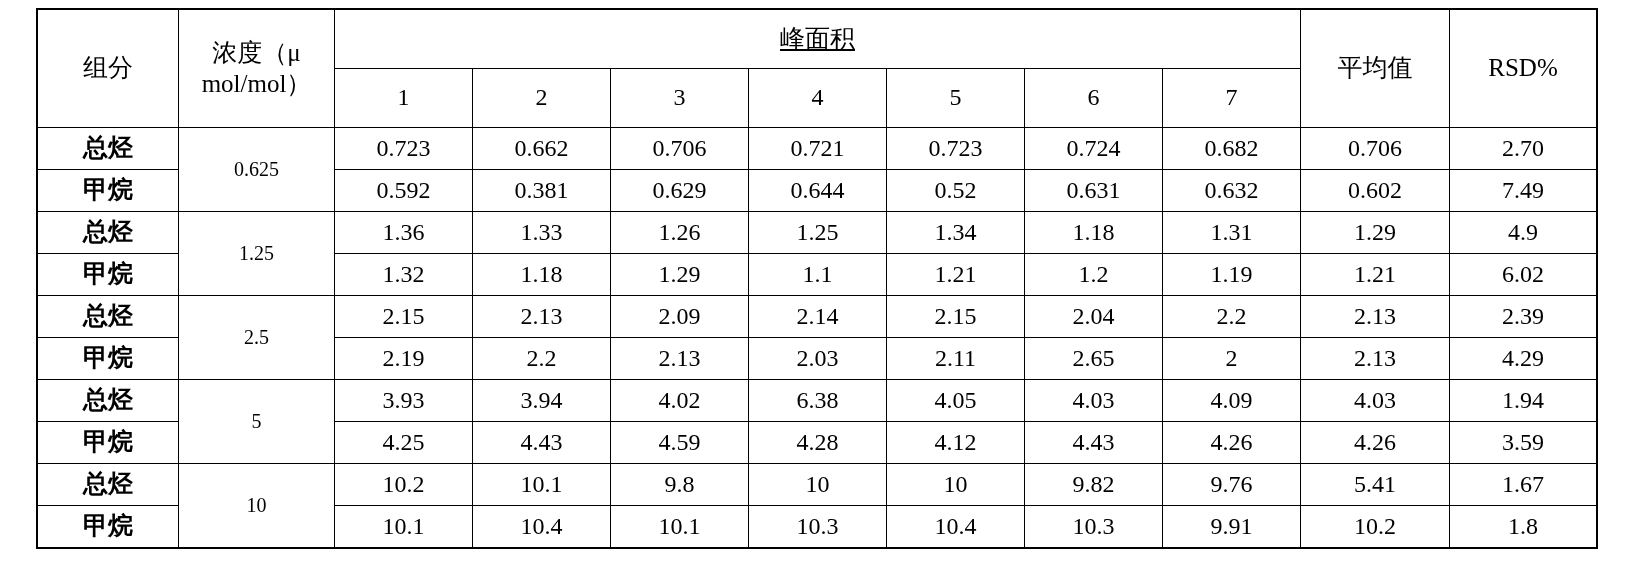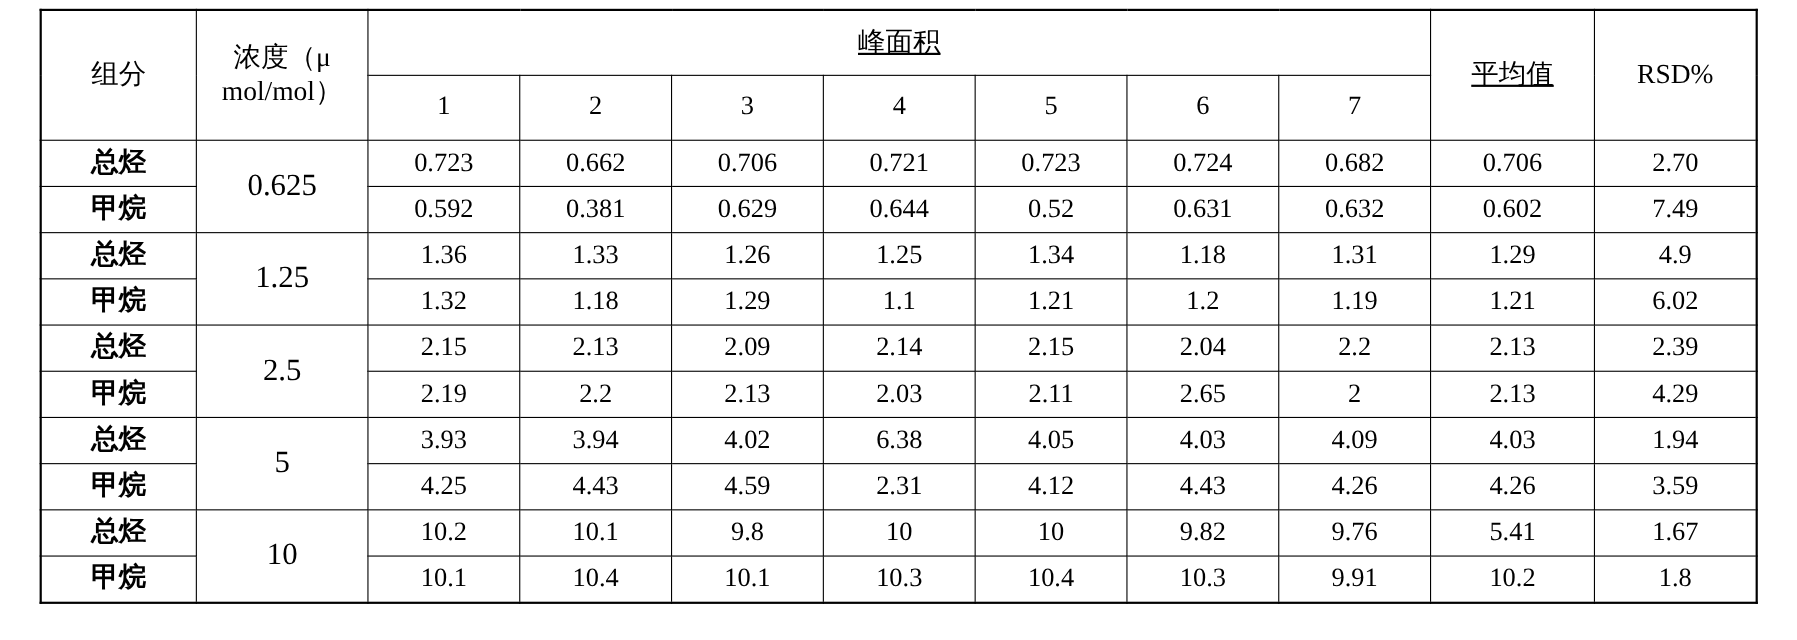--- a/index.html
+++ b/index.html
@@ -38,37 +38,37 @@
   }
   
   thead th {
     font-weight: bold;
     font-size: 25px;
   }
   th.h-component { width: 140px; height: 116px; margin-left: 14px; }
   th.h-conc { width: 155px; }
   th.h-peakarea { height: 58px; text-decoration: underline; }
   th.h-rep { height: 58px; font-size: 24px; }
-  th.h-mean { width: 148px; text-decoration: underline; }
+  th.h-mean { width: 148px; }
   th.h-rsd { width: 146px; }
   .conc-label {
     display: block;
     line-height: 1.22;
   }
   
   tbody td {
     height: 41px;
     font-size: 24px;
   }
   tbody td.comp-cell {
     font-weight: bold;
     font-size: 25px;
   }
   tbody td.conc-cell {
-    font-size: 28px;
+    font-size: 20px;
   }
   
   table.data-table {
     border: 2.5px solid #000000;
   }
 </style>
 </head>
 <body>
 
 <div class="sheet">
@@ -184,21 +184,21 @@
         <td>4.03</td>
         <td>4.09</td>
         <td>4.03</td>
         <td>1.94</td>
       </tr>
       <tr>
         <td class="comp-cell">甲烷</td>
         <td>4.25</td>
         <td>4.43</td>
         <td>4.59</td>
-        <td>2.31</td>
+        <td>4.28</td>
         <td>4.12</td>
         <td>4.43</td>
         <td>4.26</td>
         <td>4.26</td>
         <td>3.59</td>
       </tr>
 
       <tr>
         <td class="comp-cell">总烃</td>
         <td class="conc-cell" rowspan="2">10</td>

